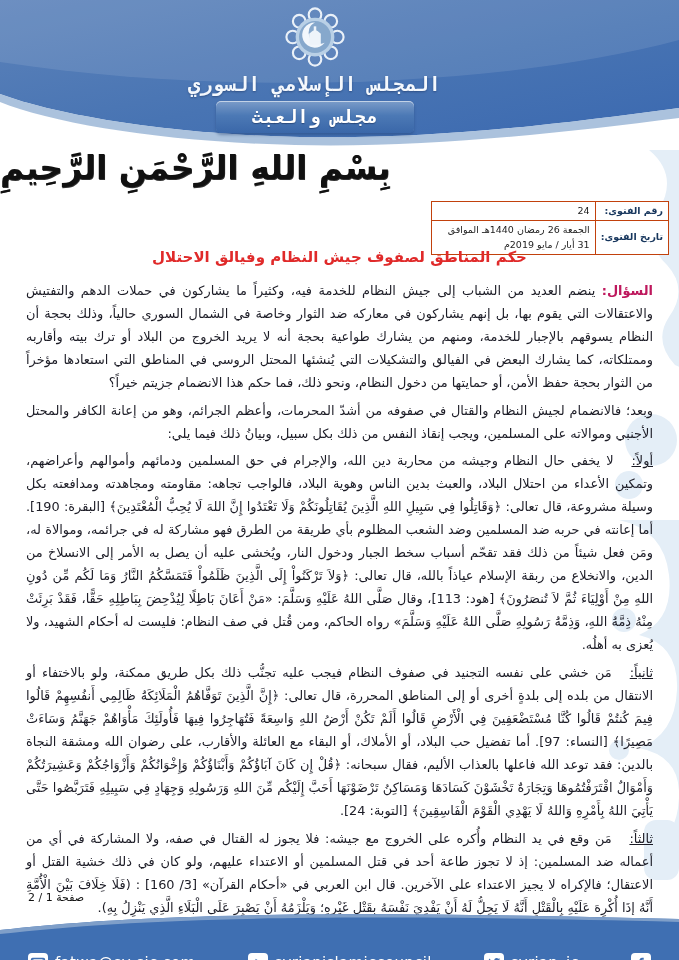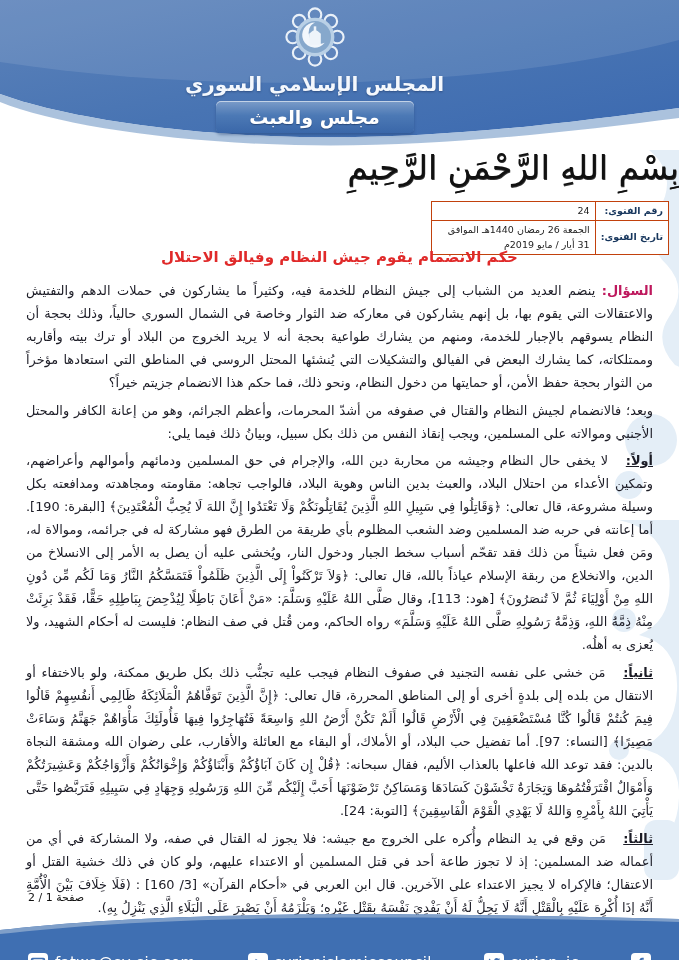--- a/index.html
+++ b/index.html
@@ -1,42 +1,42 @@
 <!DOCTYPE html>
 <html lang="ar"><head>
 <meta charset="utf-8">
 <style>
   html,body{margin:0;padding:0;background:#fff;}
   body{
     width:679px;height:960px;position:relative;overflow:hidden;
     font-family:"DejaVu Sans",sans-serif;color:#1c1c26;
   }
   
-  .header{position:absolute;top:0;left:0;width:629px;height:150px;z-index:3;}
+  .header{position:absolute;top:0;left:0;width:629px;height:150px;z-index:3;font-family:Liberation Mono, monospace;}
   .header svg.swoosh{position:absolute;top:0;left:0;}
   .logo{position:absolute;top:6px;left:50%;transform:translateX(-50%);}
   .org-name{
     position:absolute;top:72px;width:100%;text-align:center;
     color:#f4f8fd;font-size:20px;font-weight:bold;letter-spacing:.5px;
     text-shadow:0 1px 2px rgba(20,40,80,.45);
   }
   .ribbon{
     position:absolute;top:101px;left:50%;transform:translateX(-50%);
     min-width:198px;height:32px;border-radius:5px;
     background:linear-gradient(#7b9cc9 0%,#4c79b5 45%,#3a67a9 100%);
     box-shadow:0 2px 3px rgba(30,60,110,.4), inset 0 1px 0 rgba(255,255,255,.55);
     display:flex;align-items:center;justify-content:center;
   }
   .ribbon span{color:#fff;font-size:19px;font-weight:bold;text-shadow:0 1px 1px rgba(20,40,80,.5);}
   
   .watermark{position:absolute;z-index:0;}
   
   .bismillah{
-    position:absolute;top:148px;width:100%;text-align:right;z-index:2;
-    font-size:33px;font-weight:normal;color:#111;direction:rtl;
+    position:absolute;top:148px;width:100%;text-align:left;z-index:2;
+    font-size:33px;font-weight:bold;color:#111;direction:rtl;
     text-shadow:.5px .5px 0 #333;
   }
   
   .fatwa-box{
     position:absolute;top:201px;right:10px;width:238px;z-index:2;
     border-collapse:collapse;direction:rtl;background:#fff;
   }
   .fatwa-box td{border:1px solid #c2410c;padding:2px 5px;font-size:9.5px;line-height:1.5;}
   .fatwa-box td.lbl{width:62px;font-weight:bold;color:#17365d;white-space:nowrap;}
   .fatwa-box td.val{text-align:right;color:#222;}
@@ -45,21 +45,21 @@
     position:absolute;top:244px;right:26px;left:26px;z-index:2;
     direction:rtl;text-align:justify;
     font-size:12.9px;line-height:1.78;
   }
   .doc-title{
     text-align:center;color:#e02a2a;font-weight:bold;font-size:15px;
     margin:0 0 9px 0;
   }
   .doc p{margin:0 0 5px 0;}
   .red-lbl{color:#be185d;font-weight:bold;}
-  .pt-lbl{font-weight:bold;text-decoration:underline;margin-left:12px;}
+  .pt-lbl{font-weight:normal;text-decoration:underline;margin-left:12px;}
   .answer-intro{margin-bottom:1px !important;}
   
   .page-num{
     position:absolute;left:28px;bottom:56px;z-index:2;
     font-size:11px;direction:rtl;color:#111;
   }
   
   .footer{position:absolute;left:0;bottom:0;width:679px;height:50px;z-index:3;}
   .footer svg.fswoosh{position:absolute;left:0;bottom:0;}
   .social-row{
@@ -134,21 +134,21 @@
     <td class="val">24</td>
   </tr>
   <tr>
     <td class="lbl">تاريخ الفتوى:</td>
     <td class="val">الجمعة 26 رمضان 1440هـ الموافق 31 أيار / مايو 2019م</td>
   </tr>
 </tbody>
   </table>
 
 <main class="doc">
-  <h1 class="doc-title">حكم الانضمام يقوم جيش النظام وفيالق الاحتلال</h1>
+  <h1 class="doc-title">حكم المناطق لصفوف جيش النظام وفيالق الاحتلال</h1>
 
   <p><span class="red-lbl">السؤال:</span> <span>ينضم العديد من الشباب إلى جيش النظام للخدمة فيه، وكثيراً ما يشاركون في حملات الدهم والتفتيش والاعتقالات التي يقوم بها، بل إنهم يشاركون في معاركه ضد الثوار وخاصة في الشمال السوري حالياً، وذلك بحجة أن النظام يسوقهم بالإجبار للخدمة، ومنهم من يشارك طواعية بحجة أنه لا يريد الخروج من البلاد أو ترك بيته وأقاربه وممتلكاته، كما يشارك البعض في الفيالق والتشكيلات التي يُنشئها المحتل الروسي في المناطق التي استعادها مؤخراً من الثوار بحجة حفظ الأمن، أو حمايتها من دخول النظام، ونحو ذلك، فما حكم هذا الانضمام جزيتم خيراً؟</span></p>
 
 
   <p>وبعد؛ فالانضمام لجيش النظام والقتال في صفوفه من أشدّ المحرمات، وأعظم الجرائم، وهو من إعانة الكافر والمحتل الأجنبي وموالاته على المسلمين، ويجب إنقاذ النفس من ذلك بكل سبيل، وبيانُ ذلك فيما يلي:</p>
 
   <p><span class="pt-lbl">أولاً:</span> <span>لا يخفى حال النظام وجيشه من محاربة دين الله، والإجرام في حق المسلمين ودمائهم وأموالهم وأعراضهم، وتمكين الأعداء من احتلال البلاد، والعبث بدين الناس وهوية البلاد، فالواجب تجاهه: مقاومته ومجاهدته ومدافعته بكل وسيلة مشروعة، قال تعالى: ﴿وَقَاتِلُوا فِي سَبِيلِ اللهِ الَّذِينَ يُقَاتِلُونَكُمْ وَلَا تَعْتَدُوا إِنَّ اللهَ لَا يُحِبُّ الْمُعْتَدِينَ﴾ [البقرة: 190]. أما إعانته في حربه ضد المسلمين وضد الشعب المظلوم بأي طريقة من الطرق فهو مشاركة له في جرائمه، وموالاة له، ومَن فعل شيئاً من ذلك فقد تقحّم أسباب سخط الجبار ودخول النار، ويُخشى عليه أن يصل به الأمر إلى الانسلاخ من الدين، والانخلاع من ربقة الإسلام عياذاً بالله، قال تعالى: ﴿وَلاَ تَرْكَنُواْ إِلَى الَّذِينَ ظَلَمُواْ فَتَمَسَّكُمُ النَّارُ وَمَا لَكُم مِّن دُونِ اللهِ مِنْ أَوْلِيَاءَ ثُمَّ لاَ تُنصَرُونَ﴾ [هود: 113]، وقال صَلَّى اللهُ عَلَيْهِ وَسَلَّمَ: «مَنْ أَعَانَ بَاطِلًا لِيُدْحِضَ بِبَاطِلِهِ حَقًّا، فَقَدْ بَرِئَتْ مِنْهُ ذِمَّةُ اللهِ، وَذِمَّةُ رَسُولِهِ صَلَّى اللهُ عَلَيْهِ وَسَلَّمَ» رواه الحاكم، ومن قُتل في صف النظام: فليست له أحكام الشهيد، ولا يُعزى به أهلُه.</span></p>
 
   <p><span class="pt-lbl">ثانياً:</span> <span>مَن خشي على نفسه التجنيد في صفوف النظام فيجب عليه تجنُّب ذلك بكل طريق ممكنة، ولو بالاختفاء أو الانتقال من بلده إلى بلدةٍ أخرى أو إلى المناطق المحررة، قال تعالى: ﴿إِنَّ الَّذِينَ تَوَفَّاهُمُ الْمَلَائِكَةُ ظَالِمِي أَنفُسِهِمْ قَالُوا فِيمَ كُنتُمْ قَالُوا كُنَّا مُسْتَضْعَفِينَ فِي الْأَرْضِ قَالُوا أَلَمْ تَكُنْ أَرْضُ اللهِ وَاسِعَةً فَتُهَاجِرُوا فِيهَا فَأُولَئِكَ مَأْوَاهُمْ جَهَنَّمُ وَسَاءَتْ مَصِيرًا﴾ [النساء: 97]. أما تفضيل حب البلاد، أو الأملاك، أو البقاء مع العائلة والأقارب، على رضوان الله ومشقة النجاة بالدين: فقد توعد الله فاعلها بالعذاب الأليم، فقال سبحانه: ﴿قُلْ إِن كَانَ آبَاؤُكُمْ وَأَبْنَاؤُكُمْ وَإِخْوَانُكُمْ وَأَزْوَاجُكُمْ وَعَشِيرَتُكُمْ وَأَمْوَالٌ اقْتَرَفْتُمُوهَا وَتِجَارَةٌ تَخْشَوْنَ كَسَادَهَا وَمَسَاكِنُ تَرْضَوْنَهَا أَحَبَّ إِلَيْكُم مِّنَ اللهِ وَرَسُولِهِ وَجِهَادٍ فِي سَبِيلِهِ فَتَرَبَّصُوا حَتَّى يَأْتِيَ اللهُ بِأَمْرِهِ وَاللهُ لَا يَهْدِي الْقَوْمَ الْفَاسِقِينَ﴾ [التوبة: 24].</span></p>
 

